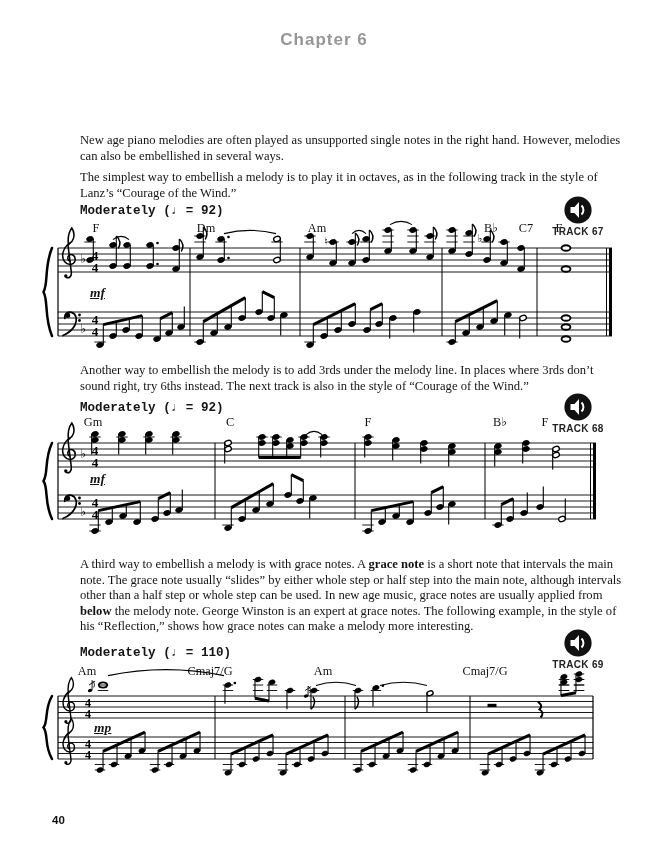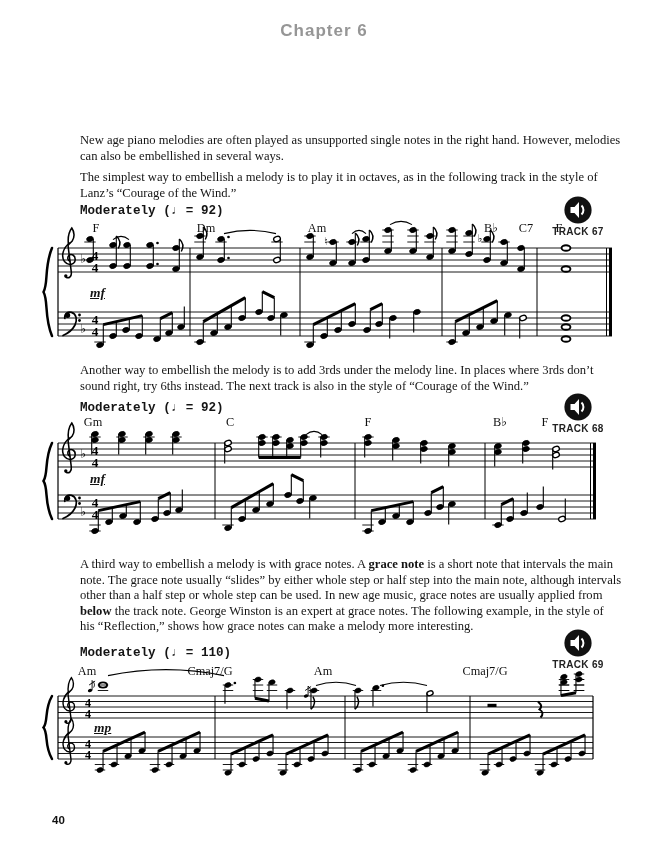--- a/index.html
+++ b/index.html
@@ -1,18 +1,18 @@
 <!DOCTYPE html>
 <html><head>
 <meta charset="utf-8">
 <style>
   html,body{margin:0;padding:0;background:#e8e8e8;}
   .page{position:relative;width:648px;height:864px;background:#ffffff;margin:0 auto;
         font-family:"Liberation Serif",serif;color:#141414;overflow:hidden;}
-  .chapter{position:absolute;top:21px;left:0;right:0;text-align:center;
+  .chapter{position:absolute;top:30px;left:0;right:0;text-align:center;
            font-family:"Liberation Sans",sans-serif;font-weight:bold;font-size:17px;
            letter-spacing:1px;color:#969696;}
   .title{position:absolute;top:50px;left:0;right:0;text-align:center;
          font-family:"Liberation Sans",sans-serif;font-weight:bold;font-size:28px;
          line-height:30px;letter-spacing:0.5px;color:#0a0a0a;}
   .para{position:absolute;left:80px;font-size:12.6px;line-height:15.6px;white-space:nowrap;}
   .para span{white-space:nowrap;}
   .tempo{position:absolute;left:80px;font-weight:bold;font-size:12.6px;
          font-family:Liberation Mono, monospace;}
   .chord-row{position:absolute;left:0;width:648px;height:14px;}
@@ -43,21 +43,21 @@
       <div><span>Lanz’s “Courage of the Wind.”</span></div>
     </div>
   <div class="para" style="top:363px">
       <div><span>Another way to embellish the melody is to add 3rds under the melody line. In places where 3rds don’t</span></div>
       <div><span>sound right, try 6ths instead. The next track is also in the style of “Courage of the Wind.”</span></div>
     </div>
   <div class="para" style="top:557px">
       <div><span>A third way to embellish a melody is with grace notes. A </span><span style="font-weight: bold;">grace note</span><span> is a short note that intervals the main</span></div>
       <div><span>note. The grace note usually “slides” by either whole step or half step into the main note, although intervals</span></div>
       <div><span>other than a half step or whole step can be used. In new age music, grace notes are usually applied from</span></div>
-      <div><span style="font-weight: bold;">below</span><span> the track note. George Winston is an expert at grace notes. The following example, in the style of</span></div>
+      <div><span style="font-weight: bold;">below</span><span> the melody note. George Winston is an expert at grace notes. The following example, in the style of</span></div>
       <div><span>his “Reflection,” shows how grace notes can make a melody more interesting.</span></div>
     </div>
 
   <div class="tempo" style="top:204px">Moderately (♩ = 92)</div>
   <div class="tempo" style="top:401px">Moderately (♩ = 92)</div>
   <div class="tempo" style="top:646px">Moderately (♩ = 110)</div>
 
   <div class="chord-row" style="top:221px">
       <span class="chord" style="left: 96px;">F</span>
       <span class="chord" style="left: 206px;">Dm</span>

